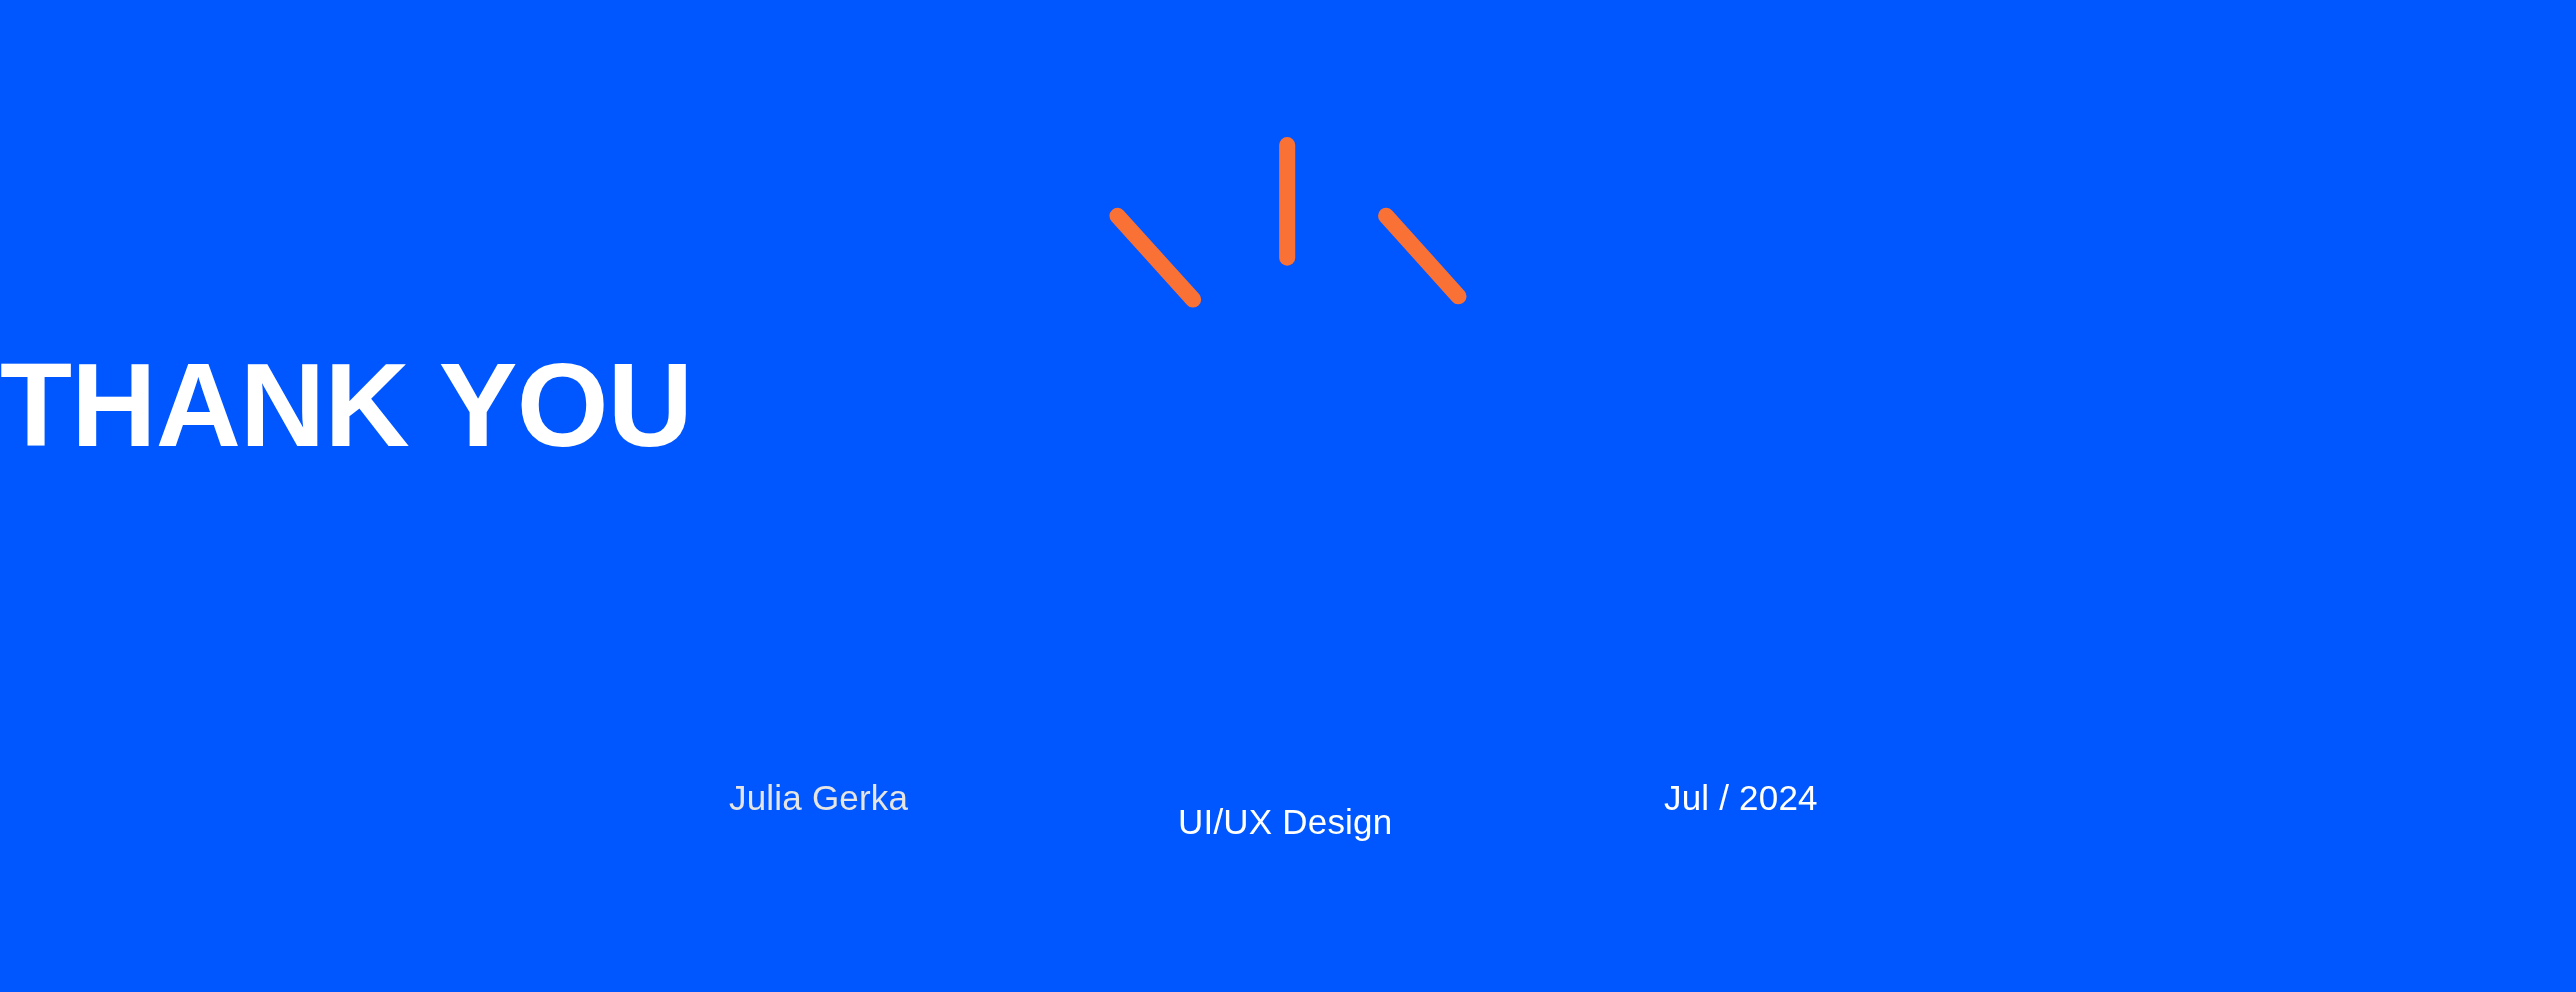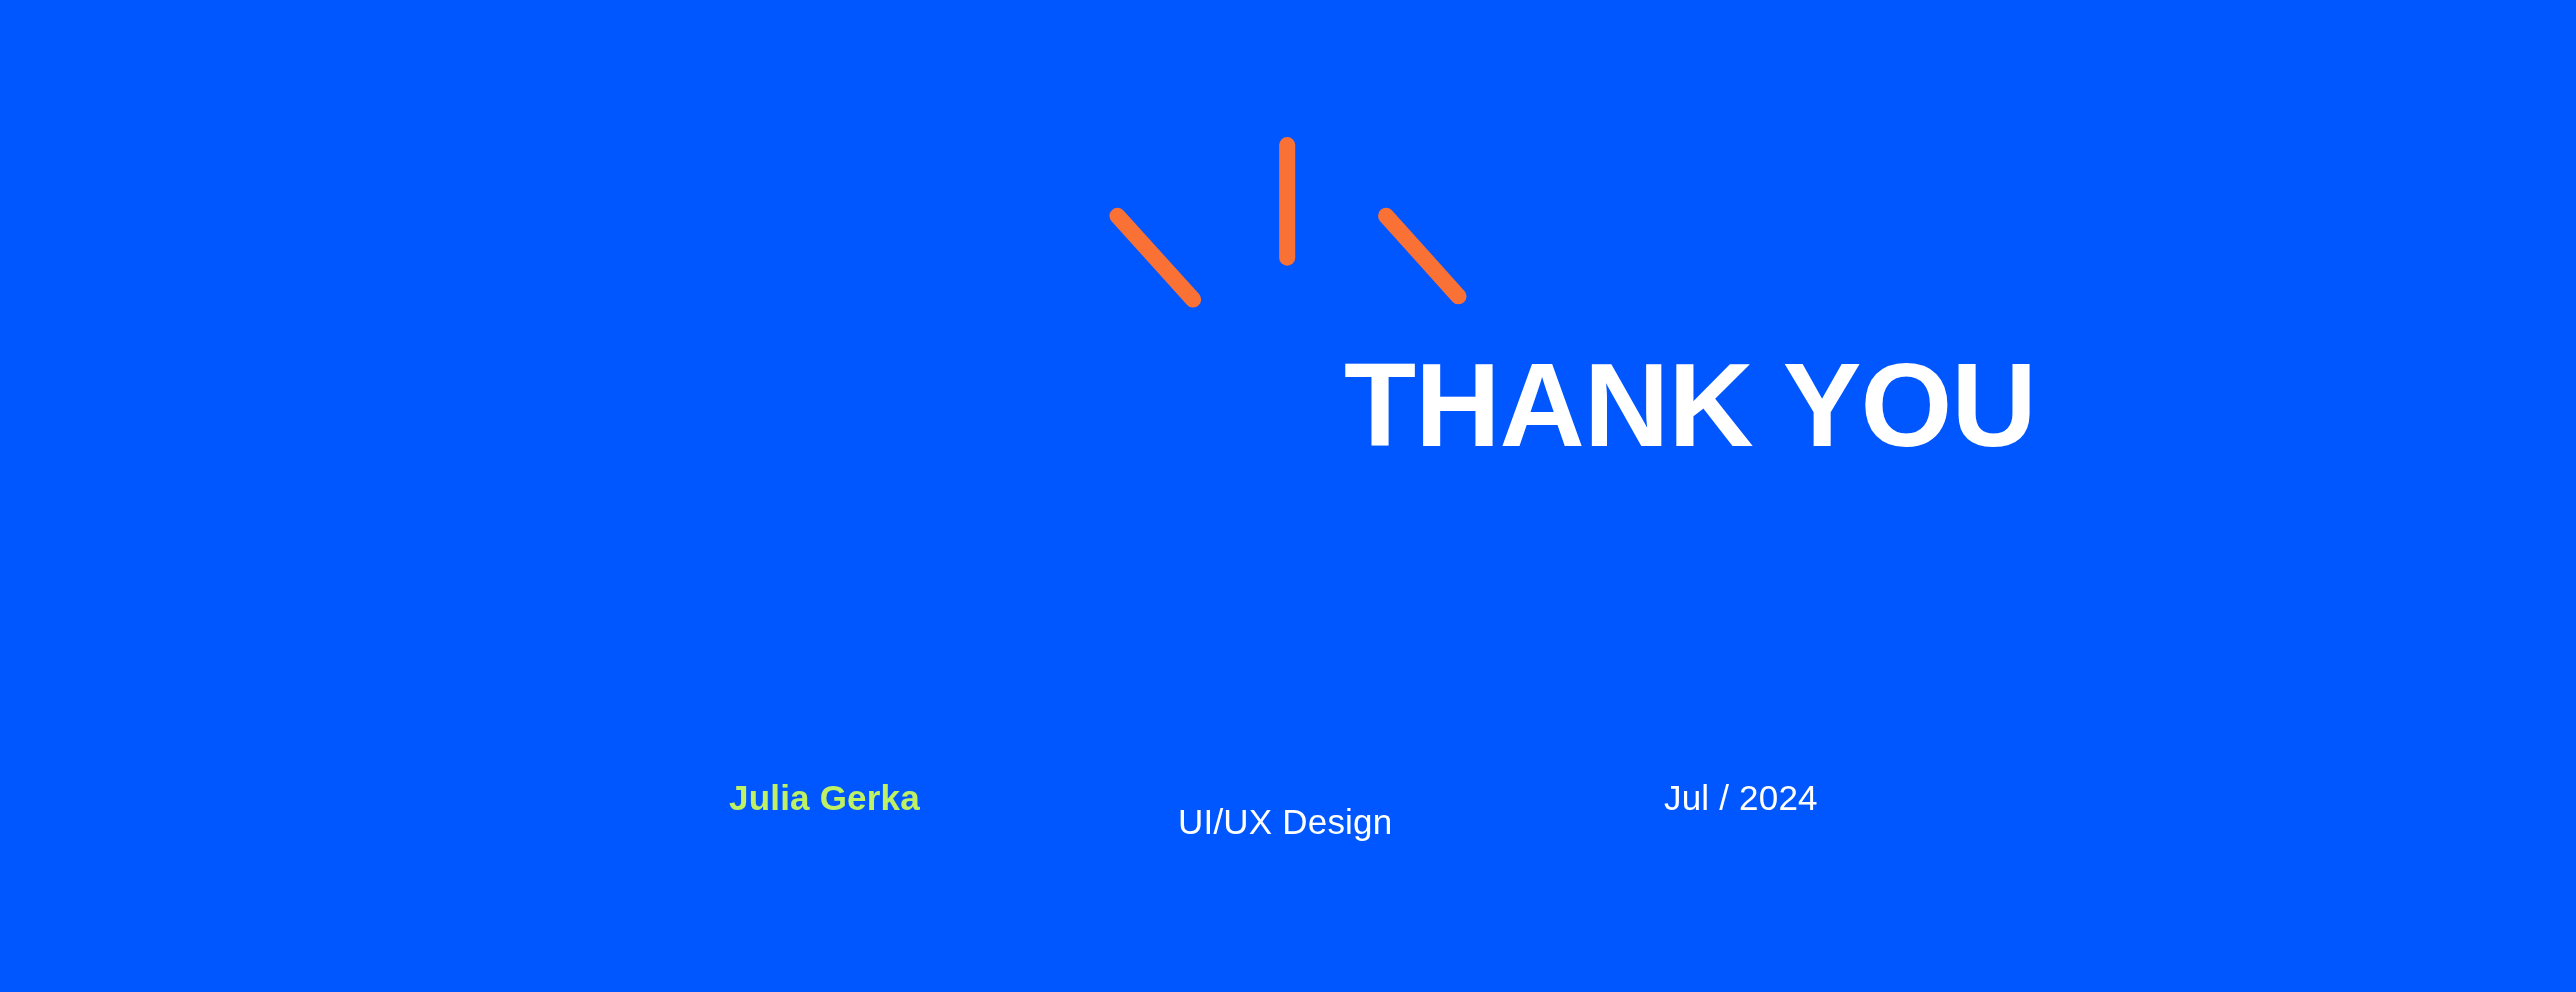--- a/index.html
+++ b/index.html
@@ -36,21 +36,21 @@
     width: 386px;
     height: 193px;
   }
 
   
   #headline {
     position: absolute;
     left: 0;
     top: 348px;
     width: 2036px;
-    text-align: right;
+    text-align: left;
   }
   .headline-line {
     display: block;
     color: #ffffff;
     font-family: "Liberation Sans", sans-serif;
     font-weight: 700;
     font-size: 118px;
     line-height: 115px;
     letter-spacing: -0.8px;
     white-space: nowrap;
@@ -93,19 +93,19 @@
       <line x1="239" y1="20" x2="239" y2="160" stroke="#f97134" stroke-width="20" stroke-linecap="round"></line>
       <line x1="362" y1="108" x2="452" y2="208" stroke="#f97134" stroke-width="20" stroke-linecap="round"></line>
     </svg>
   </div>
 
   <div id="headline">
     <span class="headline-line line-1" style="color: rgb(255, 255, 255);">THANK YOU</span>
   </div>
 
   <div id="meta-row">
-    <span class="meta-item meta-author" style="color: #bef264; font-weight: bold;">Julia Gerka</span>
+    <span class="meta-item meta-author" style="color: #e5e5e5;">Julia Gerka</span>
     <span class="meta-item meta-role" style="color: rgb(255, 255, 255);">UI/UX Design</span>
     <span class="meta-item meta-date" style="color: rgb(255, 255, 255);">Jul / 2024</span>
   </div>
 
 </div>
 
 
 </body></html>

